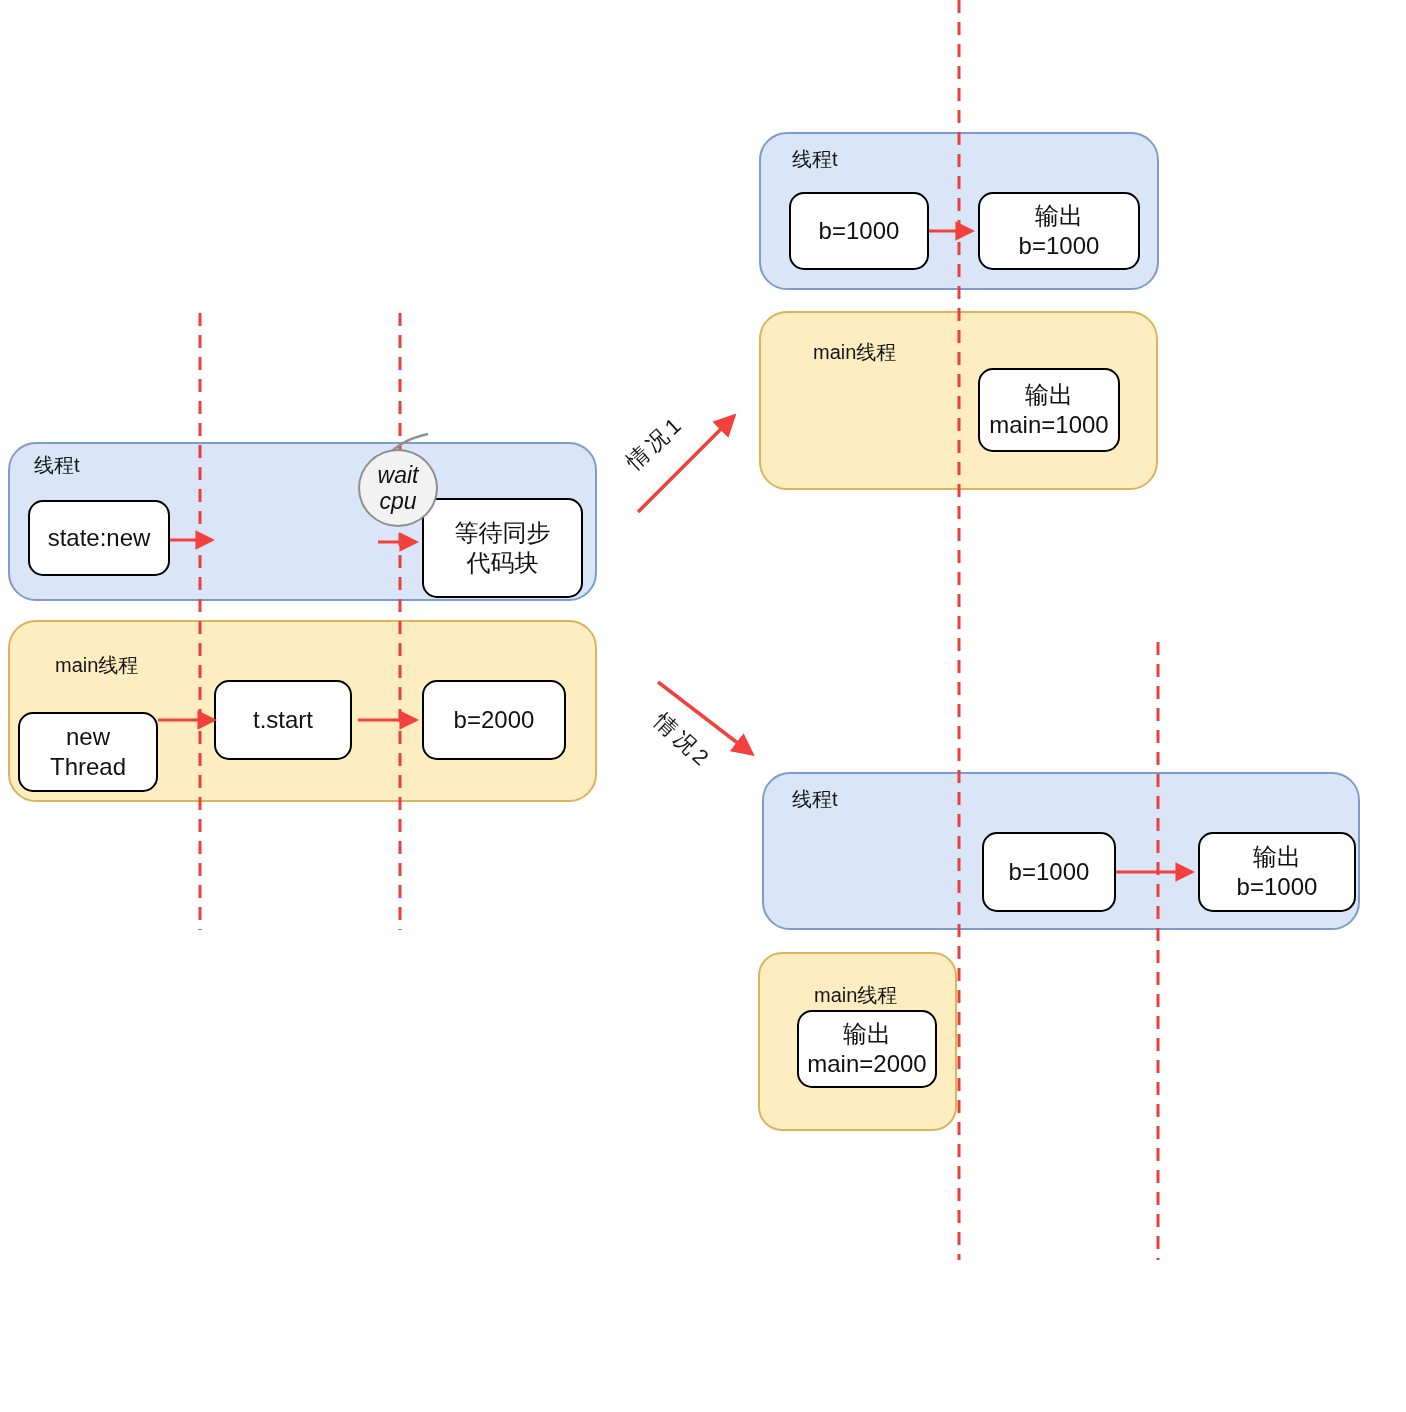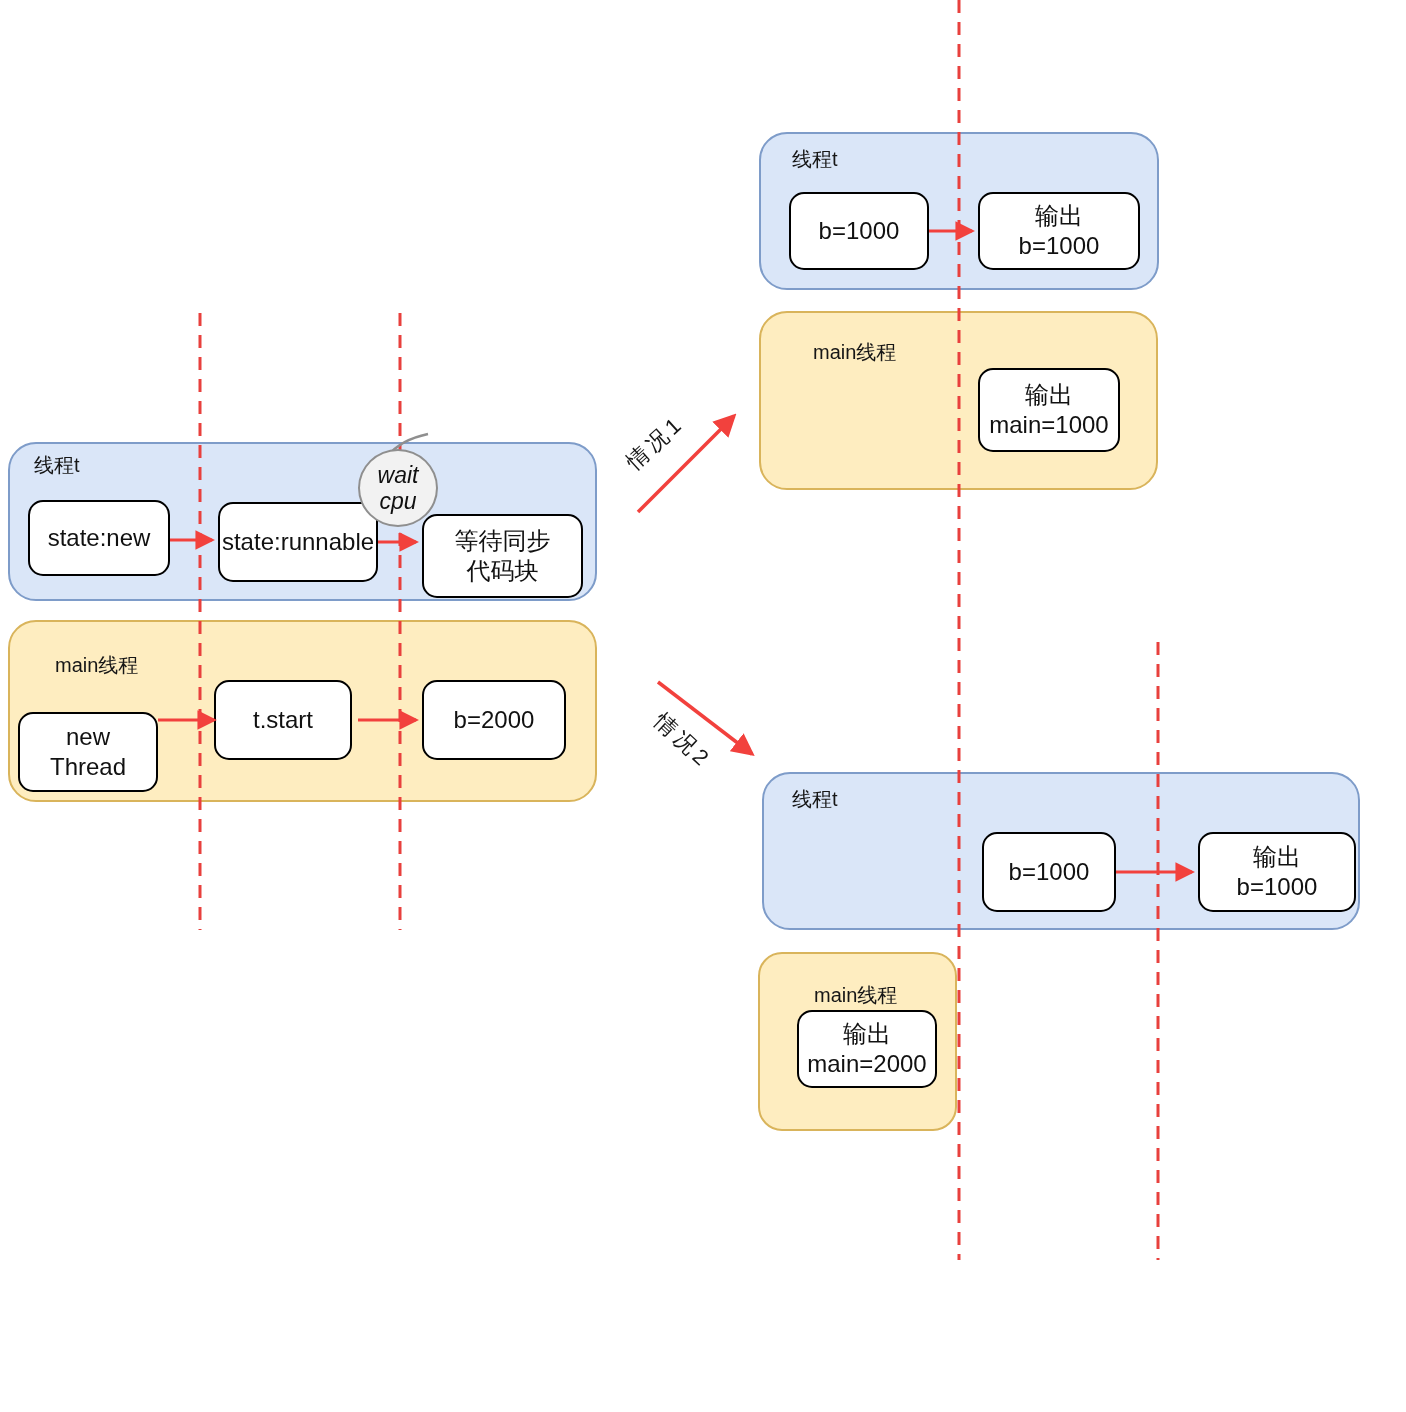--- a/index.html
+++ b/index.html
@@ -51,22 +51,21 @@
   <div class="group yellow" style="left:759px;top:311px;width:399px;height:179px;">
     <div class="group-title" style="left:52px;top:26px;">main线程</div>
   </div>
   <div class="node" style="left:978px;top:368px;width:142px;height:84px;">输出
 main=1000</div>
 
   <div class="group blue" style="left:8px;top:442px;width:589px;height:159px;">
     <div class="group-title" style="left:24px;top:8px;">线程t</div>
   </div>
   <div class="node" style="left:28px;top:500px;width:142px;height:76px;">state:new</div>
-  <div class="node" style="left:218px;top:502px;width:160px;height:80px;">state:runnable</div>
-  <div class="node" style="left:422px;top:514px;width:161px;height:84px;">等待同步代码块</div>
+  <div class="node" style="left:422px;top:498px;width:161px;height:100px;">等待同步代码块</div>
 
   <div class="group yellow" style="left:8px;top:620px;width:589px;height:182px;">
     <div class="group-title" style="left:45px;top:30px;">main线程</div>
   </div>
   <div class="node" style="left:18px;top:680px;width:140px;height:80px;margin-top:32px;">new Thread</div>
   <div class="node" style="left:214px;top:680px;width:138px;height:80px;">t.start</div>
   <div class="node" style="left:422px;top:680px;width:144px;height:80px;">b=2000</div>
 
   <div class="group blue" style="left:762px;top:772px;width:598px;height:158px;">
     <div class="group-title" style="left:28px;top:12px;">线程t</div>

